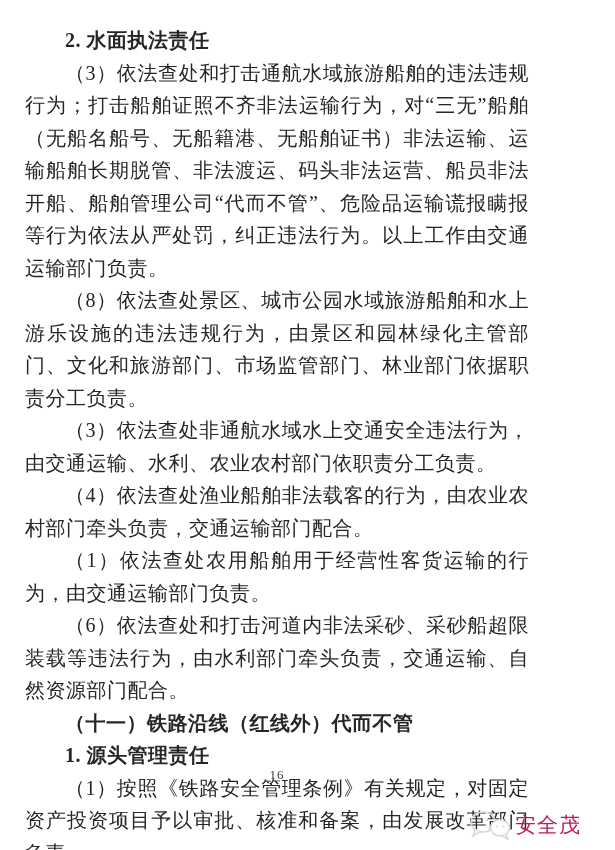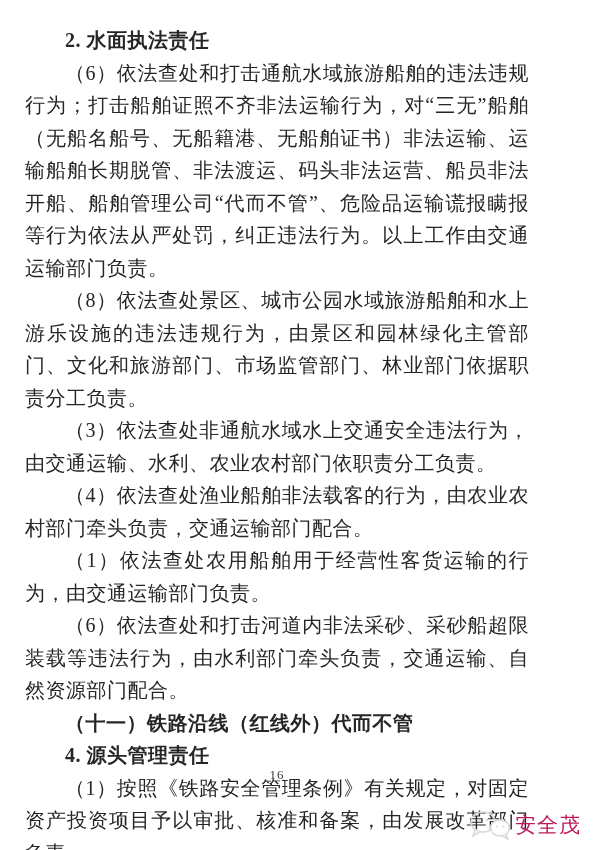--- a/index.html
+++ b/index.html
@@ -66,28 +66,28 @@
     letter-spacing: 1px;
   }
 </style>
 </head>
 <body>
 
 <div class="page">
 
   <div class="content" id="doc-content">
       <p class="doc-heading">2. 水面执法责任</p>
-      <p class="doc-para">（6）依法查处和打击通航水域旅游船舶的违法违规行为；打击船舶证照不齐非法运输行为，对“三无”船舶（无船名船号、无船籍港、无船舶证书）非法运输、运输船舶长期脱管、非法渡运、码头非法运营、船员非法开船、船舶管理公司“代而不管”、危险品运输谎报瞒报等行为依法从严处罚，纠正违法行为。以上工作由交通运输部门负责。</p>
+      <p class="doc-para">（3）依法查处和打击通航水域旅游船舶的违法违规行为；打击船舶证照不齐非法运输行为，对“三无”船舶（无船名船号、无船籍港、无船舶证书）非法运输、运输船舶长期脱管、非法渡运、码头非法运营、船员非法开船、船舶管理公司“代而不管”、危险品运输谎报瞒报等行为依法从严处罚，纠正违法行为。以上工作由交通运输部门负责。</p>
       <p class="doc-para">（8）依法查处景区、城市公园水域旅游船舶和水上游乐设施的违法违规行为，由景区和园林绿化主管部门、文化和旅游部门、市场监管部门、林业部门依据职责分工负责。</p>
       <p class="doc-para">（3）依法查处非通航水域水上交通安全违法行为，由交通运输、水利、农业农村部门依职责分工负责。</p>
       <p class="doc-para">（4）依法查处渔业船舶非法载客的行为，由农业农村部门牵头负责，交通运输部门配合。</p>
       <p class="doc-para">（1）依法查处农用船舶用于经营性客货运输的行为，由交通运输部门负责。</p>
       <p class="doc-para">（6）依法查处和打击河道内非法采砂、采砂船超限装载等违法行为，由水利部门牵头负责，交通运输、自然资源部门配合。</p>
       <p class="doc-heading">（十一）铁路沿线（红线外）代而不管</p>
-      <p class="doc-heading">4. 源头管理责任</p>
+      <p class="doc-heading">1. 源头管理责任</p>
       <p class="doc-para">（1）按照《铁路安全管理条例》有关规定，对固定资产投资项目予以审批、核准和备案，由发展改革部门负责。</p>
     </div>
 
   <div class="page-number">16</div>
 
   <div class="watermark">
     <span class="wm-icon">
       <svg viewBox="0 0 42 30" width="42" height="30" fill="none" stroke="#d9d9d9" stroke-width="1.6">
         <ellipse cx="14" cy="12" rx="12" ry="10"></ellipse>
         <path d="M6 20 L4 26 L11 21.5" fill="#ffffff" stroke="#d9d9d9"></path>

